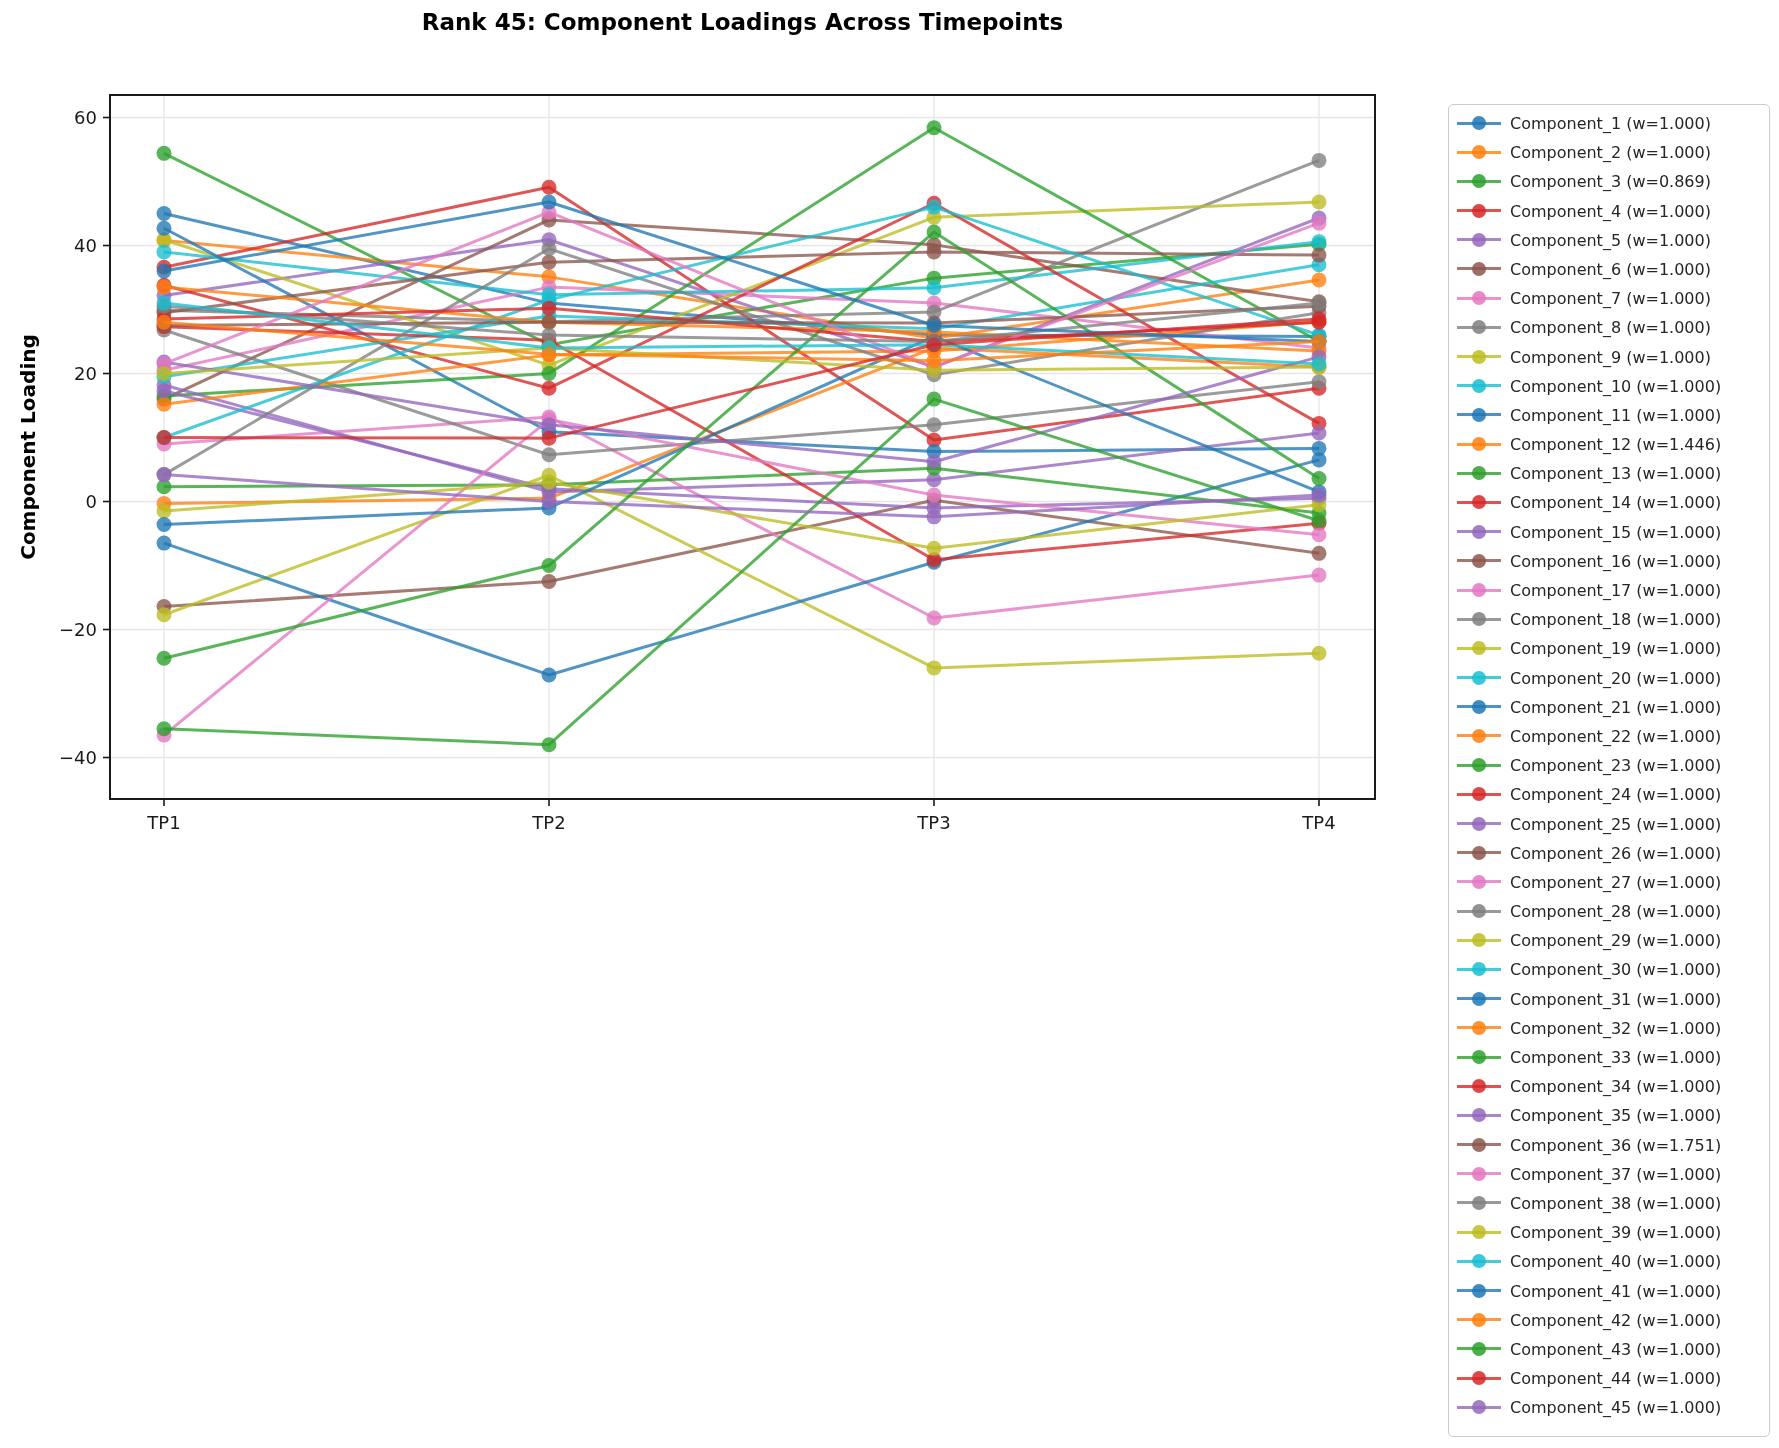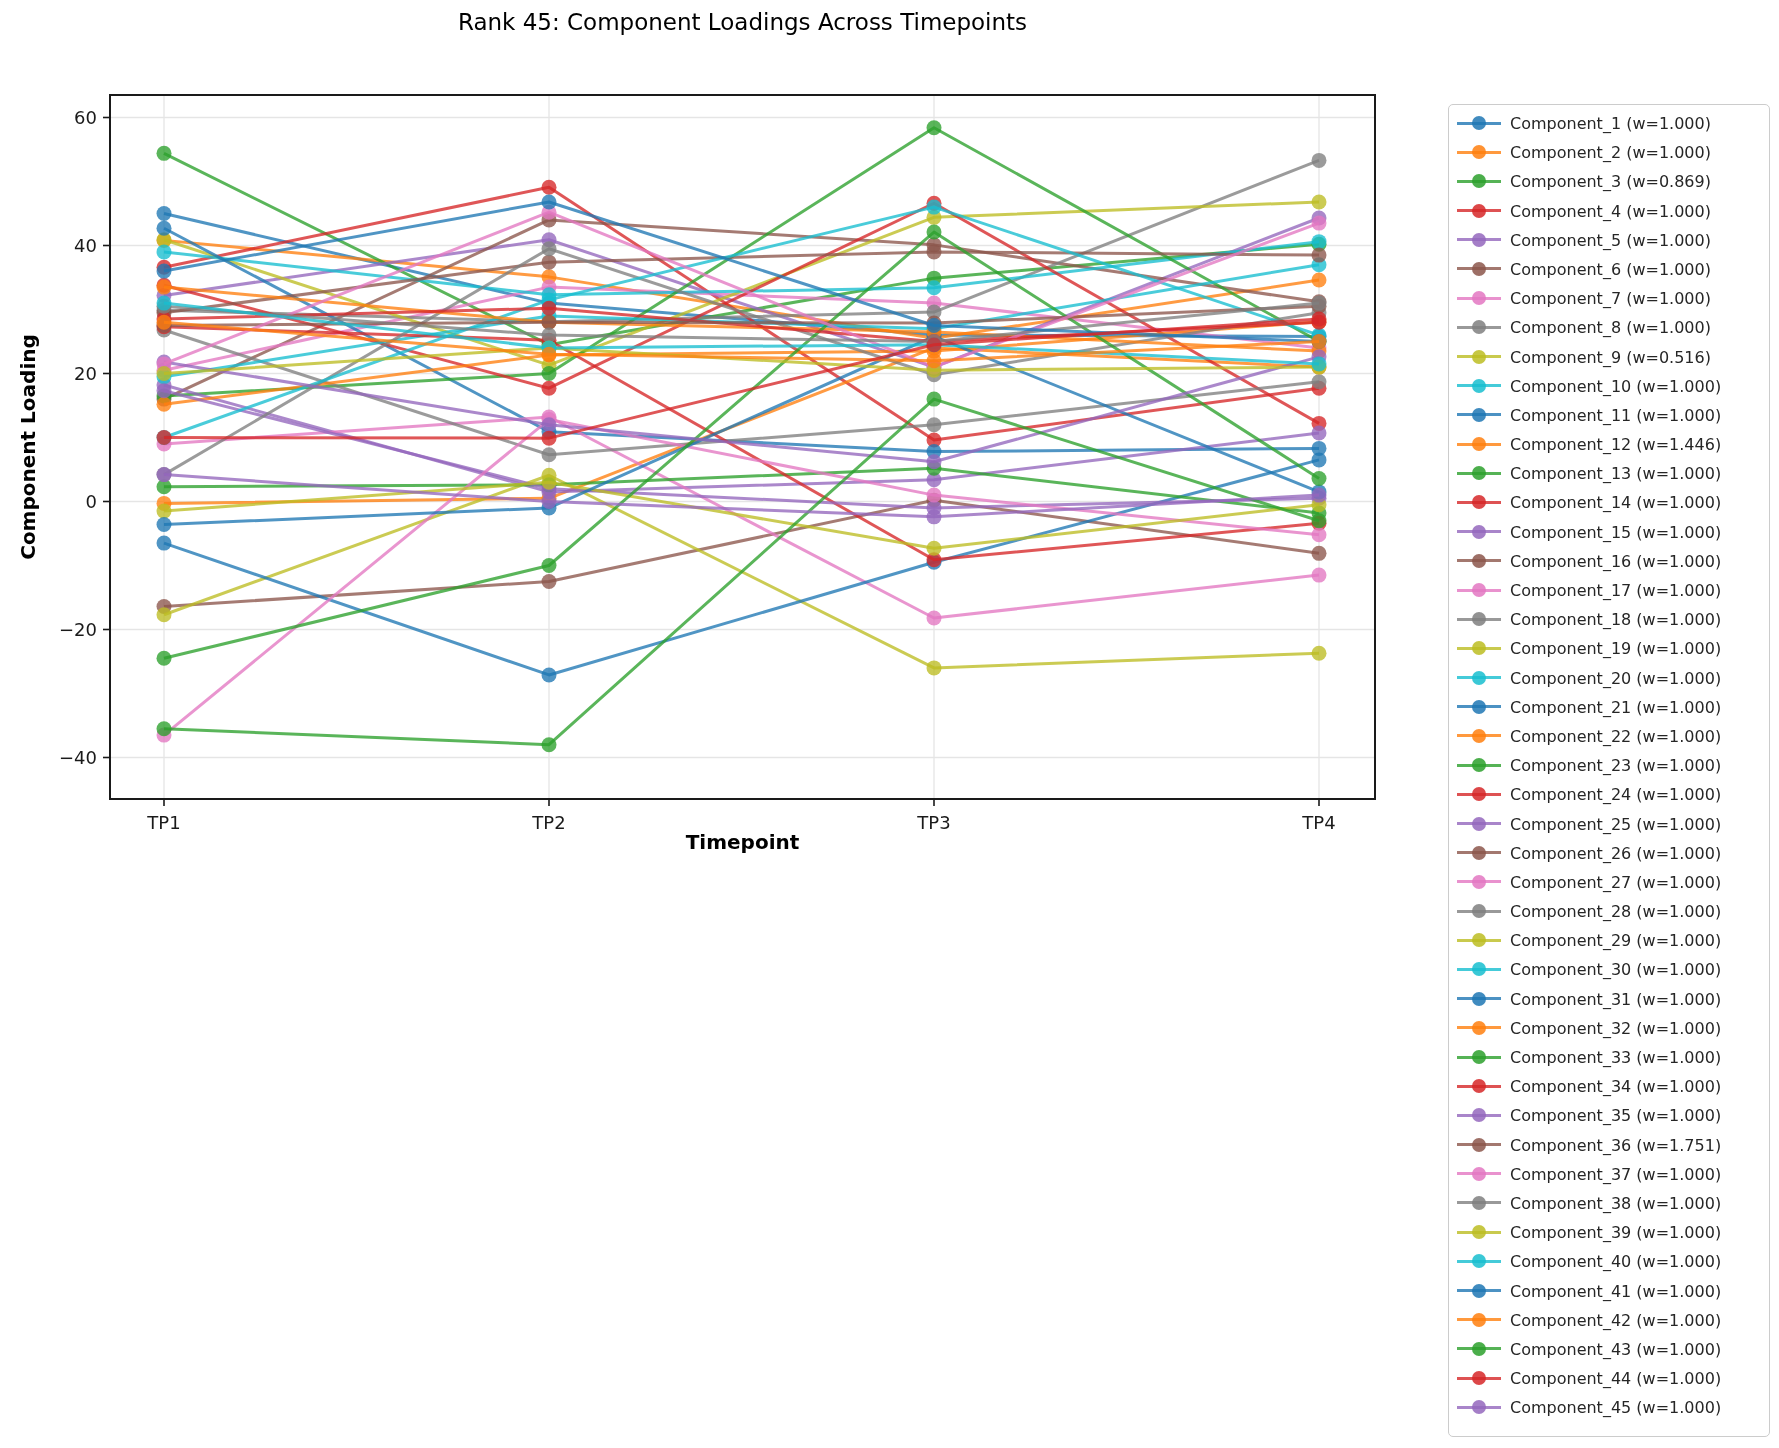--- a/index.html
+++ b/index.html
@@ -1,19 +1,19 @@
 <!DOCTYPE html>
 <html><head>
 <meta charset="utf-8">
 <style>
   html,body{margin:0;padding:0;background:#ffffff;}
   .page{position:relative;width:1779px;height:1448px;background:#ffffff;overflow:hidden;
         font-family:"DejaVu Sans","Liberation Sans",sans-serif;}
   .chart-title{position:absolute;left:0;top:8px;width:1485px;text-align:center;
-               font-weight:normal;font-size:23px;line-height:29px;color:#000000;}
+               font-weight:bold;font-size:23px;line-height:29px;color:#000000;}
   .axis-label{position:absolute;font-weight:bold;font-size:20px;color:#000000;}
   #xlabel{left:0;top:830px;width:1485px;text-align:center;}
   #ylabel{left:28px;top:447px;transform:translate(-50%,-50%) rotate(-90deg);white-space:nowrap;}
   svg{position:absolute;left:0;top:0;}
   .legend-box{position:absolute;left:1448px;top:104px;width:322px;
               border:1.5px solid #cccccc;border-radius:5px;background:#ffffff;
               padding:9px 8px;box-sizing:border-box;}
   .legend-row{display:flex;height:29.2px;}
   .legend-marker{width:44px;height:18px;flex:0 0 44px;margin-right:9px;position:relative;}
   .legend-marker .lm-line{position:absolute;left:0;top:7.5px;width:44px;height:3px;opacity:.8;}
@@ -282,21 +282,20 @@
       <text x="164" y="829" text-anchor="middle" font-size="18px" fill="#1a1a1a">TP1</text>
       <line x1="549" x2="549" y1="799" y2="806" stroke="#1a1a1a" stroke-width="1.6"></line>
       <text x="549" y="829" text-anchor="middle" font-size="18px" fill="#1a1a1a">TP2</text>
       <line x1="934" x2="934" y1="799" y2="806" stroke="#1a1a1a" stroke-width="1.6"></line>
       <text x="934" y="829" text-anchor="middle" font-size="18px" fill="#1a1a1a">TP3</text>
       <line x1="1319" x2="1319" y1="799" y2="806" stroke="#1a1a1a" stroke-width="1.6"></line>
       <text x="1319" y="829" text-anchor="middle" font-size="18px" fill="#1a1a1a">TP4</text>
     </svg>
 
   <div class="axis-label" id="ylabel">Component Loading</div>
-  <div class="axis-label" id="xlabel">Timepoint</div>
 
   <div class="legend-box" id="legend">
       <div class="legend-row">
         <span class="legend-marker">
           <span class="lm-line" style="background: rgb(31, 119, 180);"></span>
           <span class="lm-dot" style="background: rgb(31, 119, 180);"></span>
         </span>
         <span class="legend-label">Component_1 (w=1.000)</span>
       </div>
       <div class="legend-row">
@@ -346,21 +345,21 @@
           <span class="lm-line" style="background: rgb(127, 127, 127);"></span>
           <span class="lm-dot" style="background: rgb(127, 127, 127);"></span>
         </span>
         <span class="legend-label">Component_8 (w=1.000)</span>
       </div>
       <div class="legend-row">
         <span class="legend-marker">
           <span class="lm-line" style="background: rgb(188, 189, 34);"></span>
           <span class="lm-dot" style="background: rgb(188, 189, 34);"></span>
         </span>
-        <span class="legend-label">Component_9 (w=0.516)</span>
+        <span class="legend-label">Component_9 (w=1.000)</span>
       </div>
       <div class="legend-row">
         <span class="legend-marker">
           <span class="lm-line" style="background: rgb(23, 190, 207);"></span>
           <span class="lm-dot" style="background: rgb(23, 190, 207);"></span>
         </span>
         <span class="legend-label">Component_10 (w=1.000)</span>
       </div>
       <div class="legend-row">
         <span class="legend-marker">

